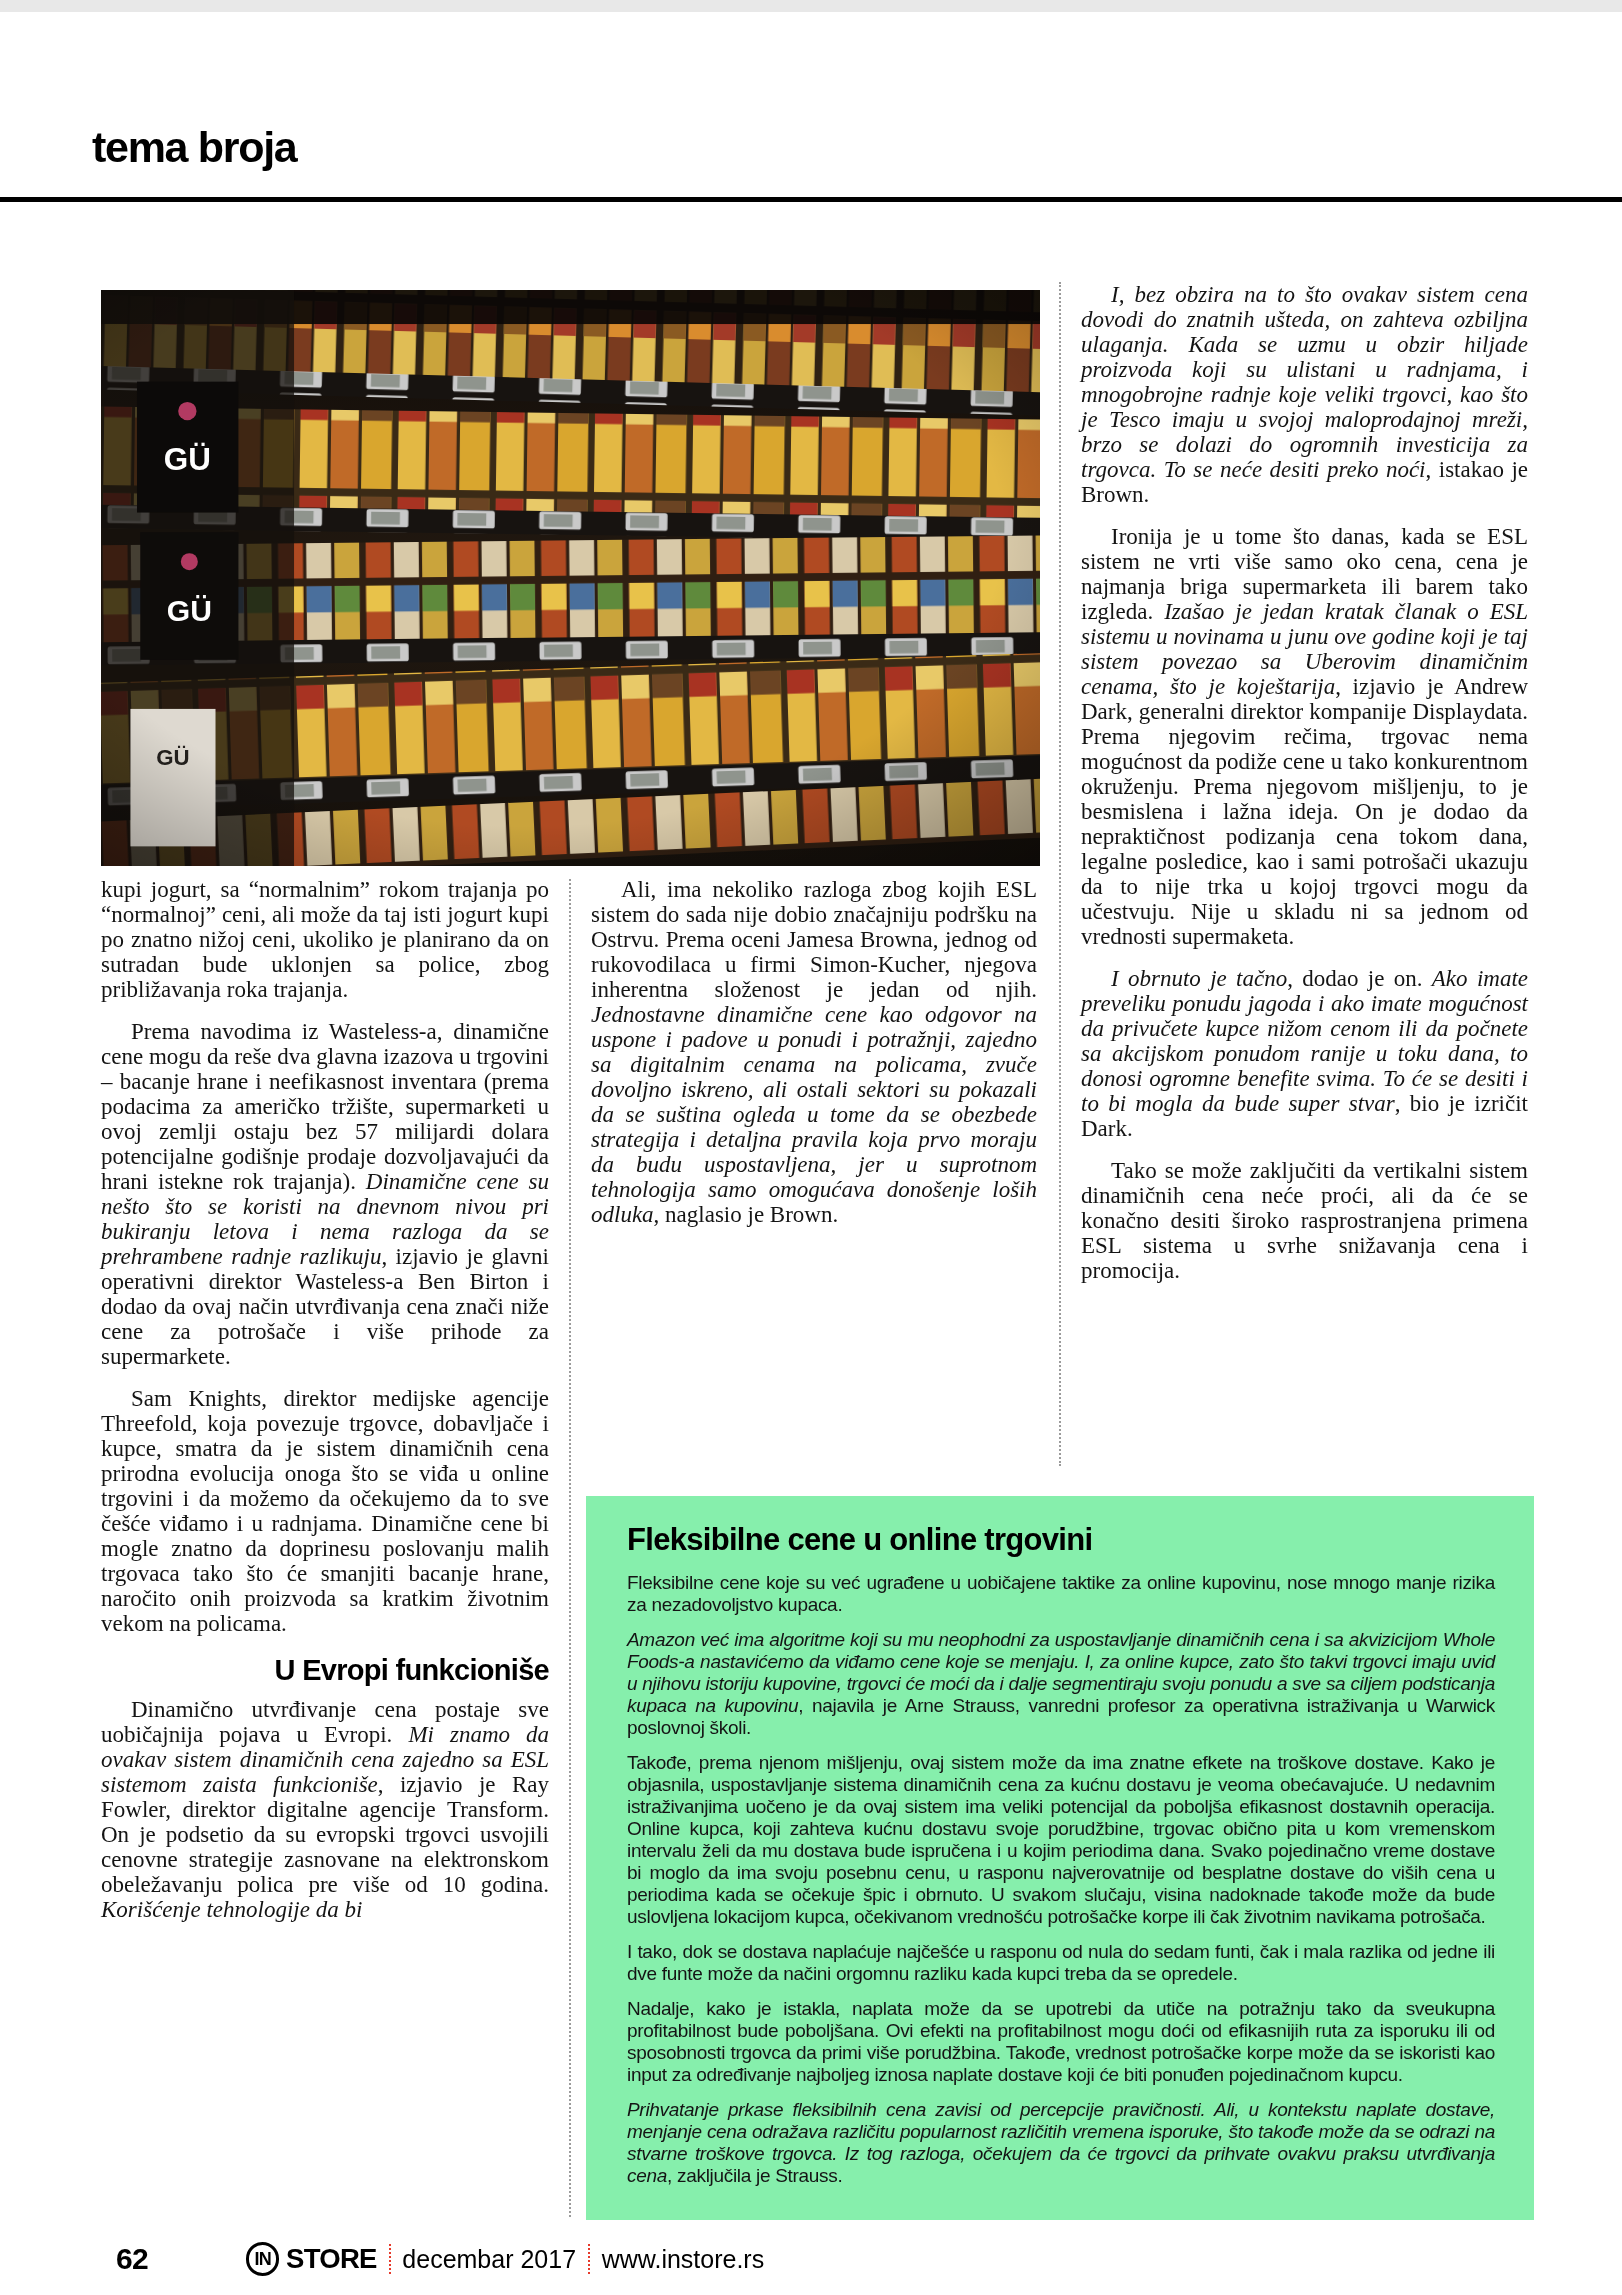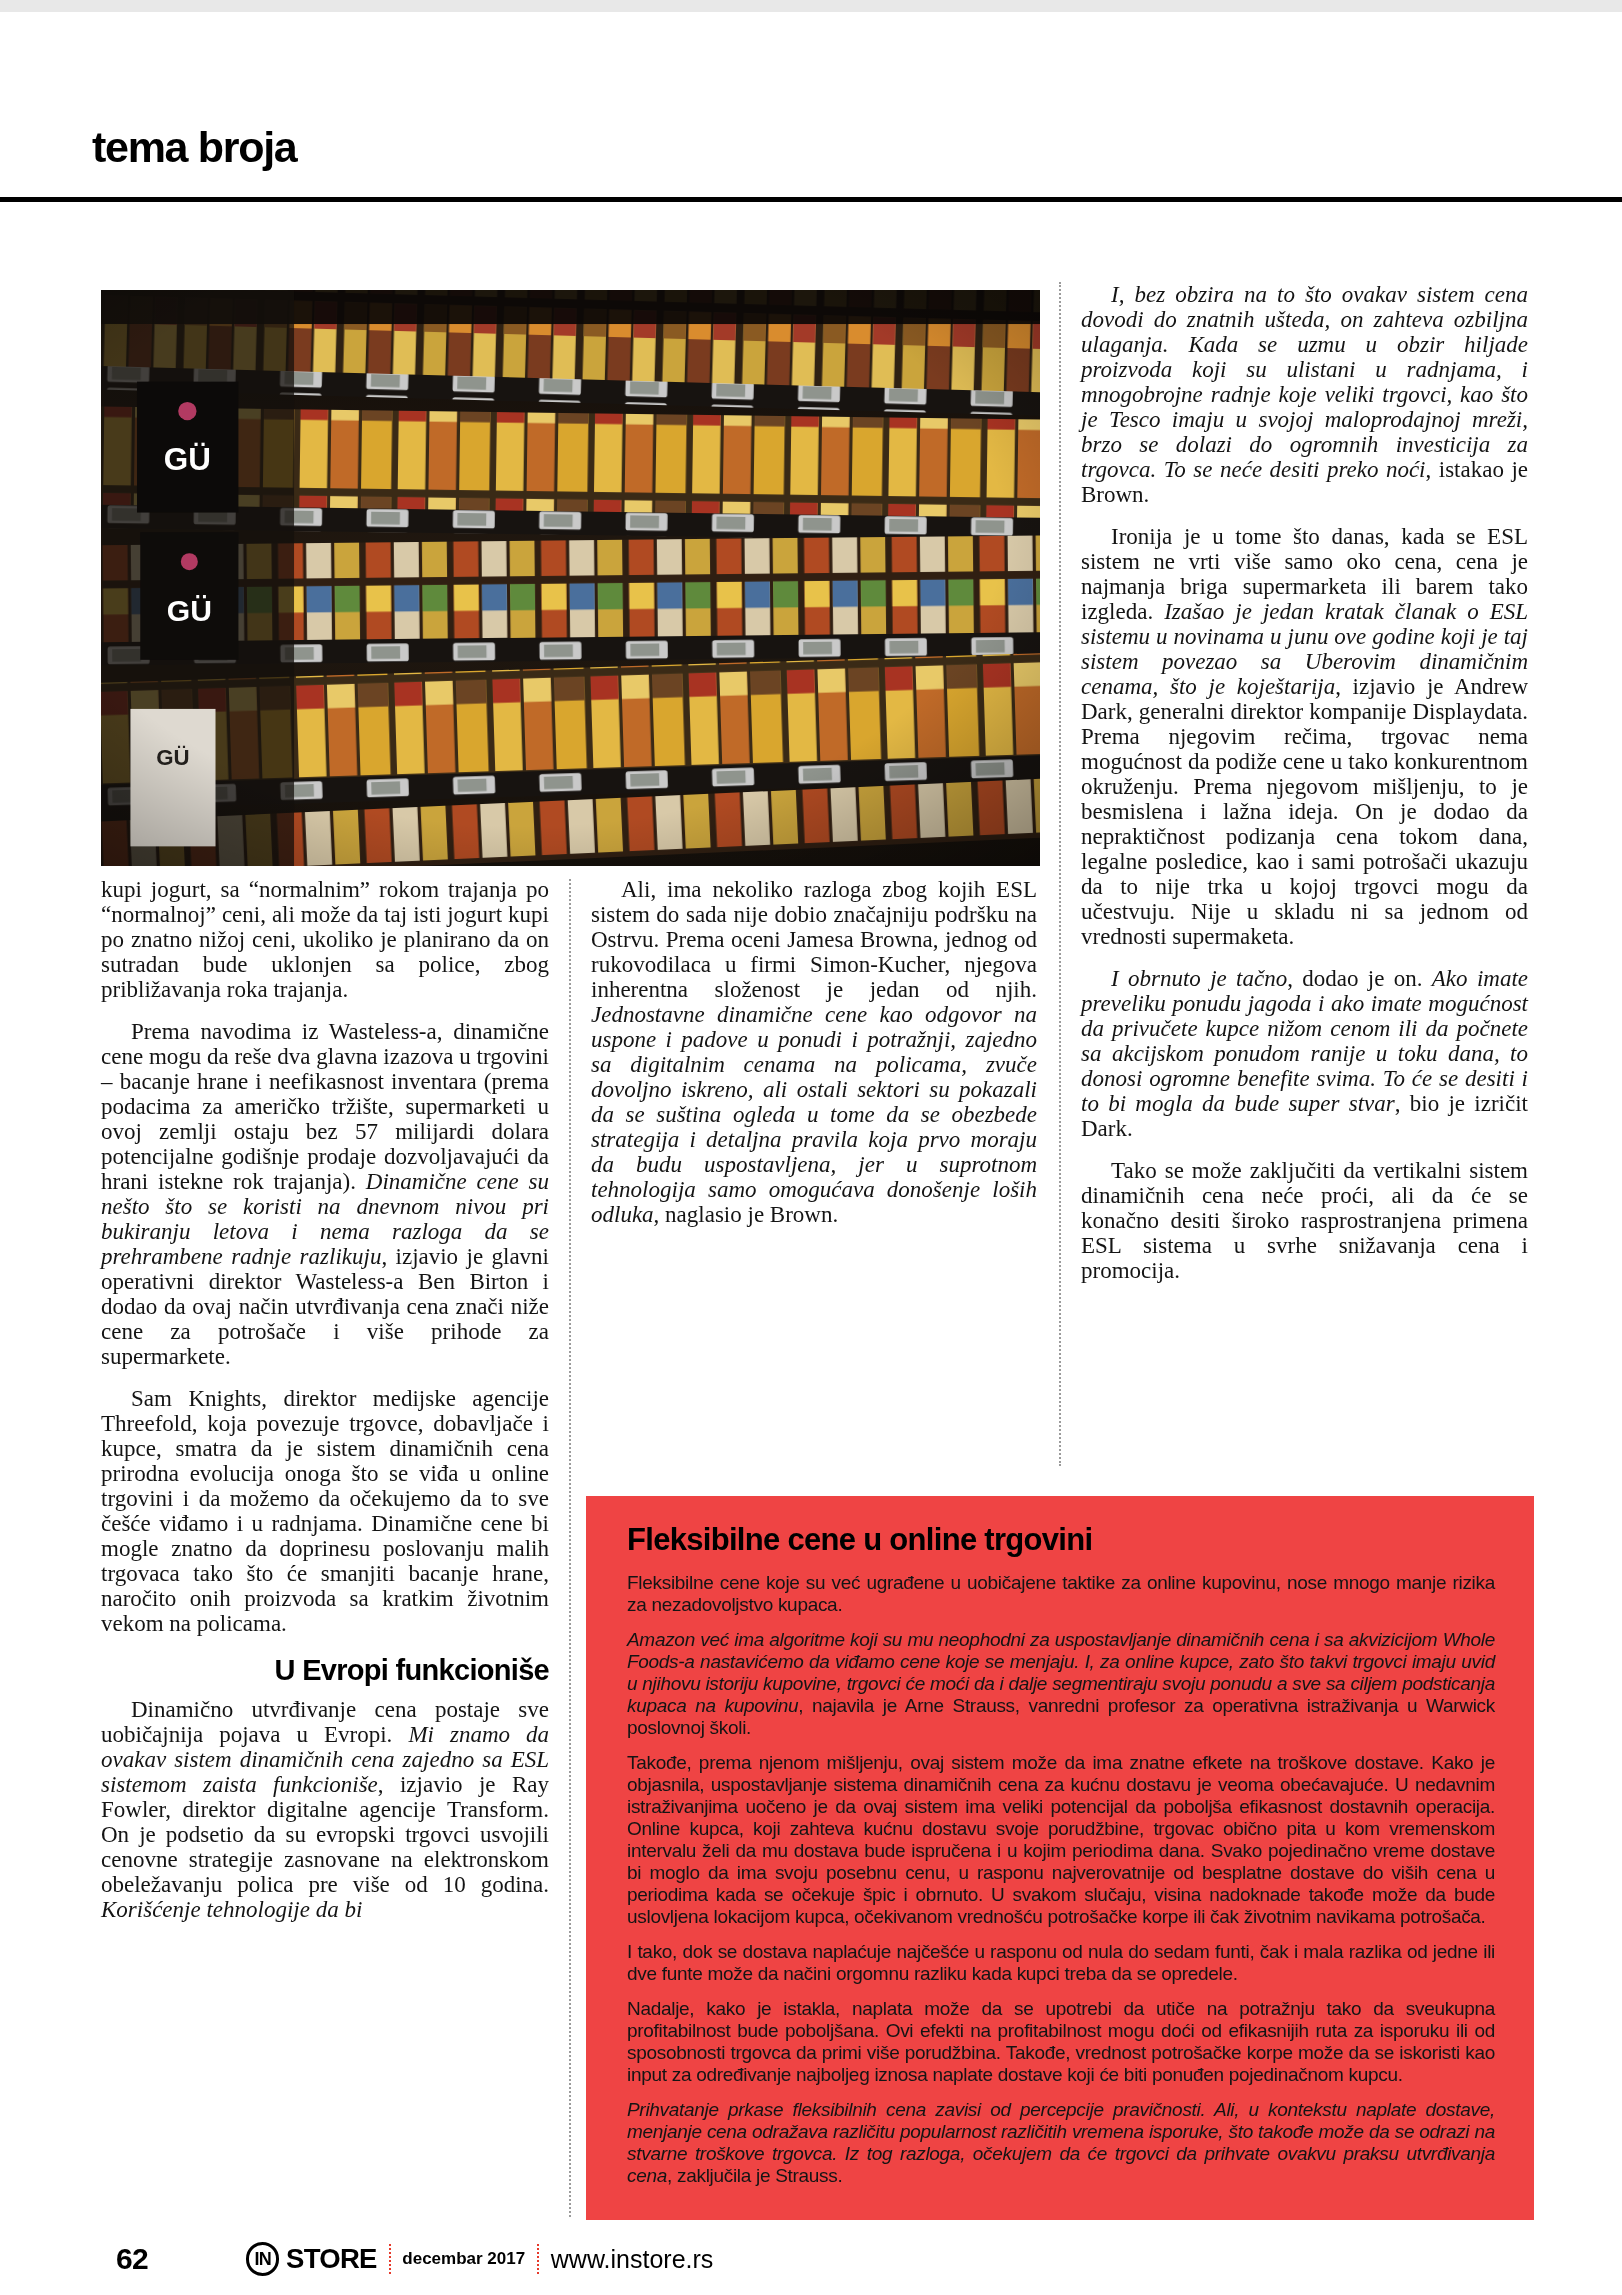--- a/index.html
+++ b/index.html
@@ -16,36 +16,36 @@
   .col .it{font-style:italic}
   .col1{left:101px;top:865px;width:448px}
   .col2{left:591px;top:865px;width:446px}
   .col3{left:1081px;top:270px;width:447px}
   h3.subhead{font-family:"Liberation Sans",sans-serif;font-weight:800;font-size:29px;
              letter-spacing:-0.7px;margin:22px 0 14.4px 0;text-align:right;color:#000}
   .vdiv{position:absolute;width:0;border-left:2px dotted #9b9b9b}
   .vdiv.a{left:569px;top:867px;height:1338px}
   .vdiv.b{left:1059px;top:270px;height:1184px}
   .infobox{position:absolute;left:586px;top:1484px;width:948px;height:724px;
-           background:#ef4444;box-sizing:border-box;padding:26px 39px 0 41px;
+           background:#86efac;box-sizing:border-box;padding:26px 39px 0 41px;
            font-family:"Liberation Sans",sans-serif;color:#141414}
   .infobox h2{font-size:31px;font-weight:800;letter-spacing:-0.7px;margin:0 0 14.4px 0;color:#000}
   .infobox .paras p{font-size:19px;line-height:22px;letter-spacing:-0.3px;
                     margin:0 0 13px 0;text-align:justify}
   .infobox .it{font-style:italic}
   .footer{position:absolute;left:116px;top:2224px;width:1427px;height:46px;
           font-family:"Liberation Sans",sans-serif;display:flex;align-items:center;color:#000}
   .pagenum{font-weight:800;font-size:30px;letter-spacing:-0.7px}
   .logo{display:flex;align-items:center;margin-left:98px}
   .logo-circle{width:27.5px;height:27.5px;border:3.3px solid #000;border-radius:50%;
                display:flex;align-items:center;justify-content:center;
                font-weight:800;font-size:18px;letter-spacing:-0.7px}
   .logo-store{font-weight:800;font-size:27.5px;letter-spacing:-0.7px;margin-left:6.5px}
   .fdiv{width:0;border-left:2.6px dotted #e6392b;height:30px;margin:0 11.8px}
-  .issue{font-weight:700;font-size:17px}
+  .issue{font-weight:400;font-size:25px}
   .site{font-weight:400;font-size:25px}
 </style>
 </head>
 <body>
 
 <div class="page">
 
   <div class="kicker">tema broja</div>
   <div class="rule"></div>
 

